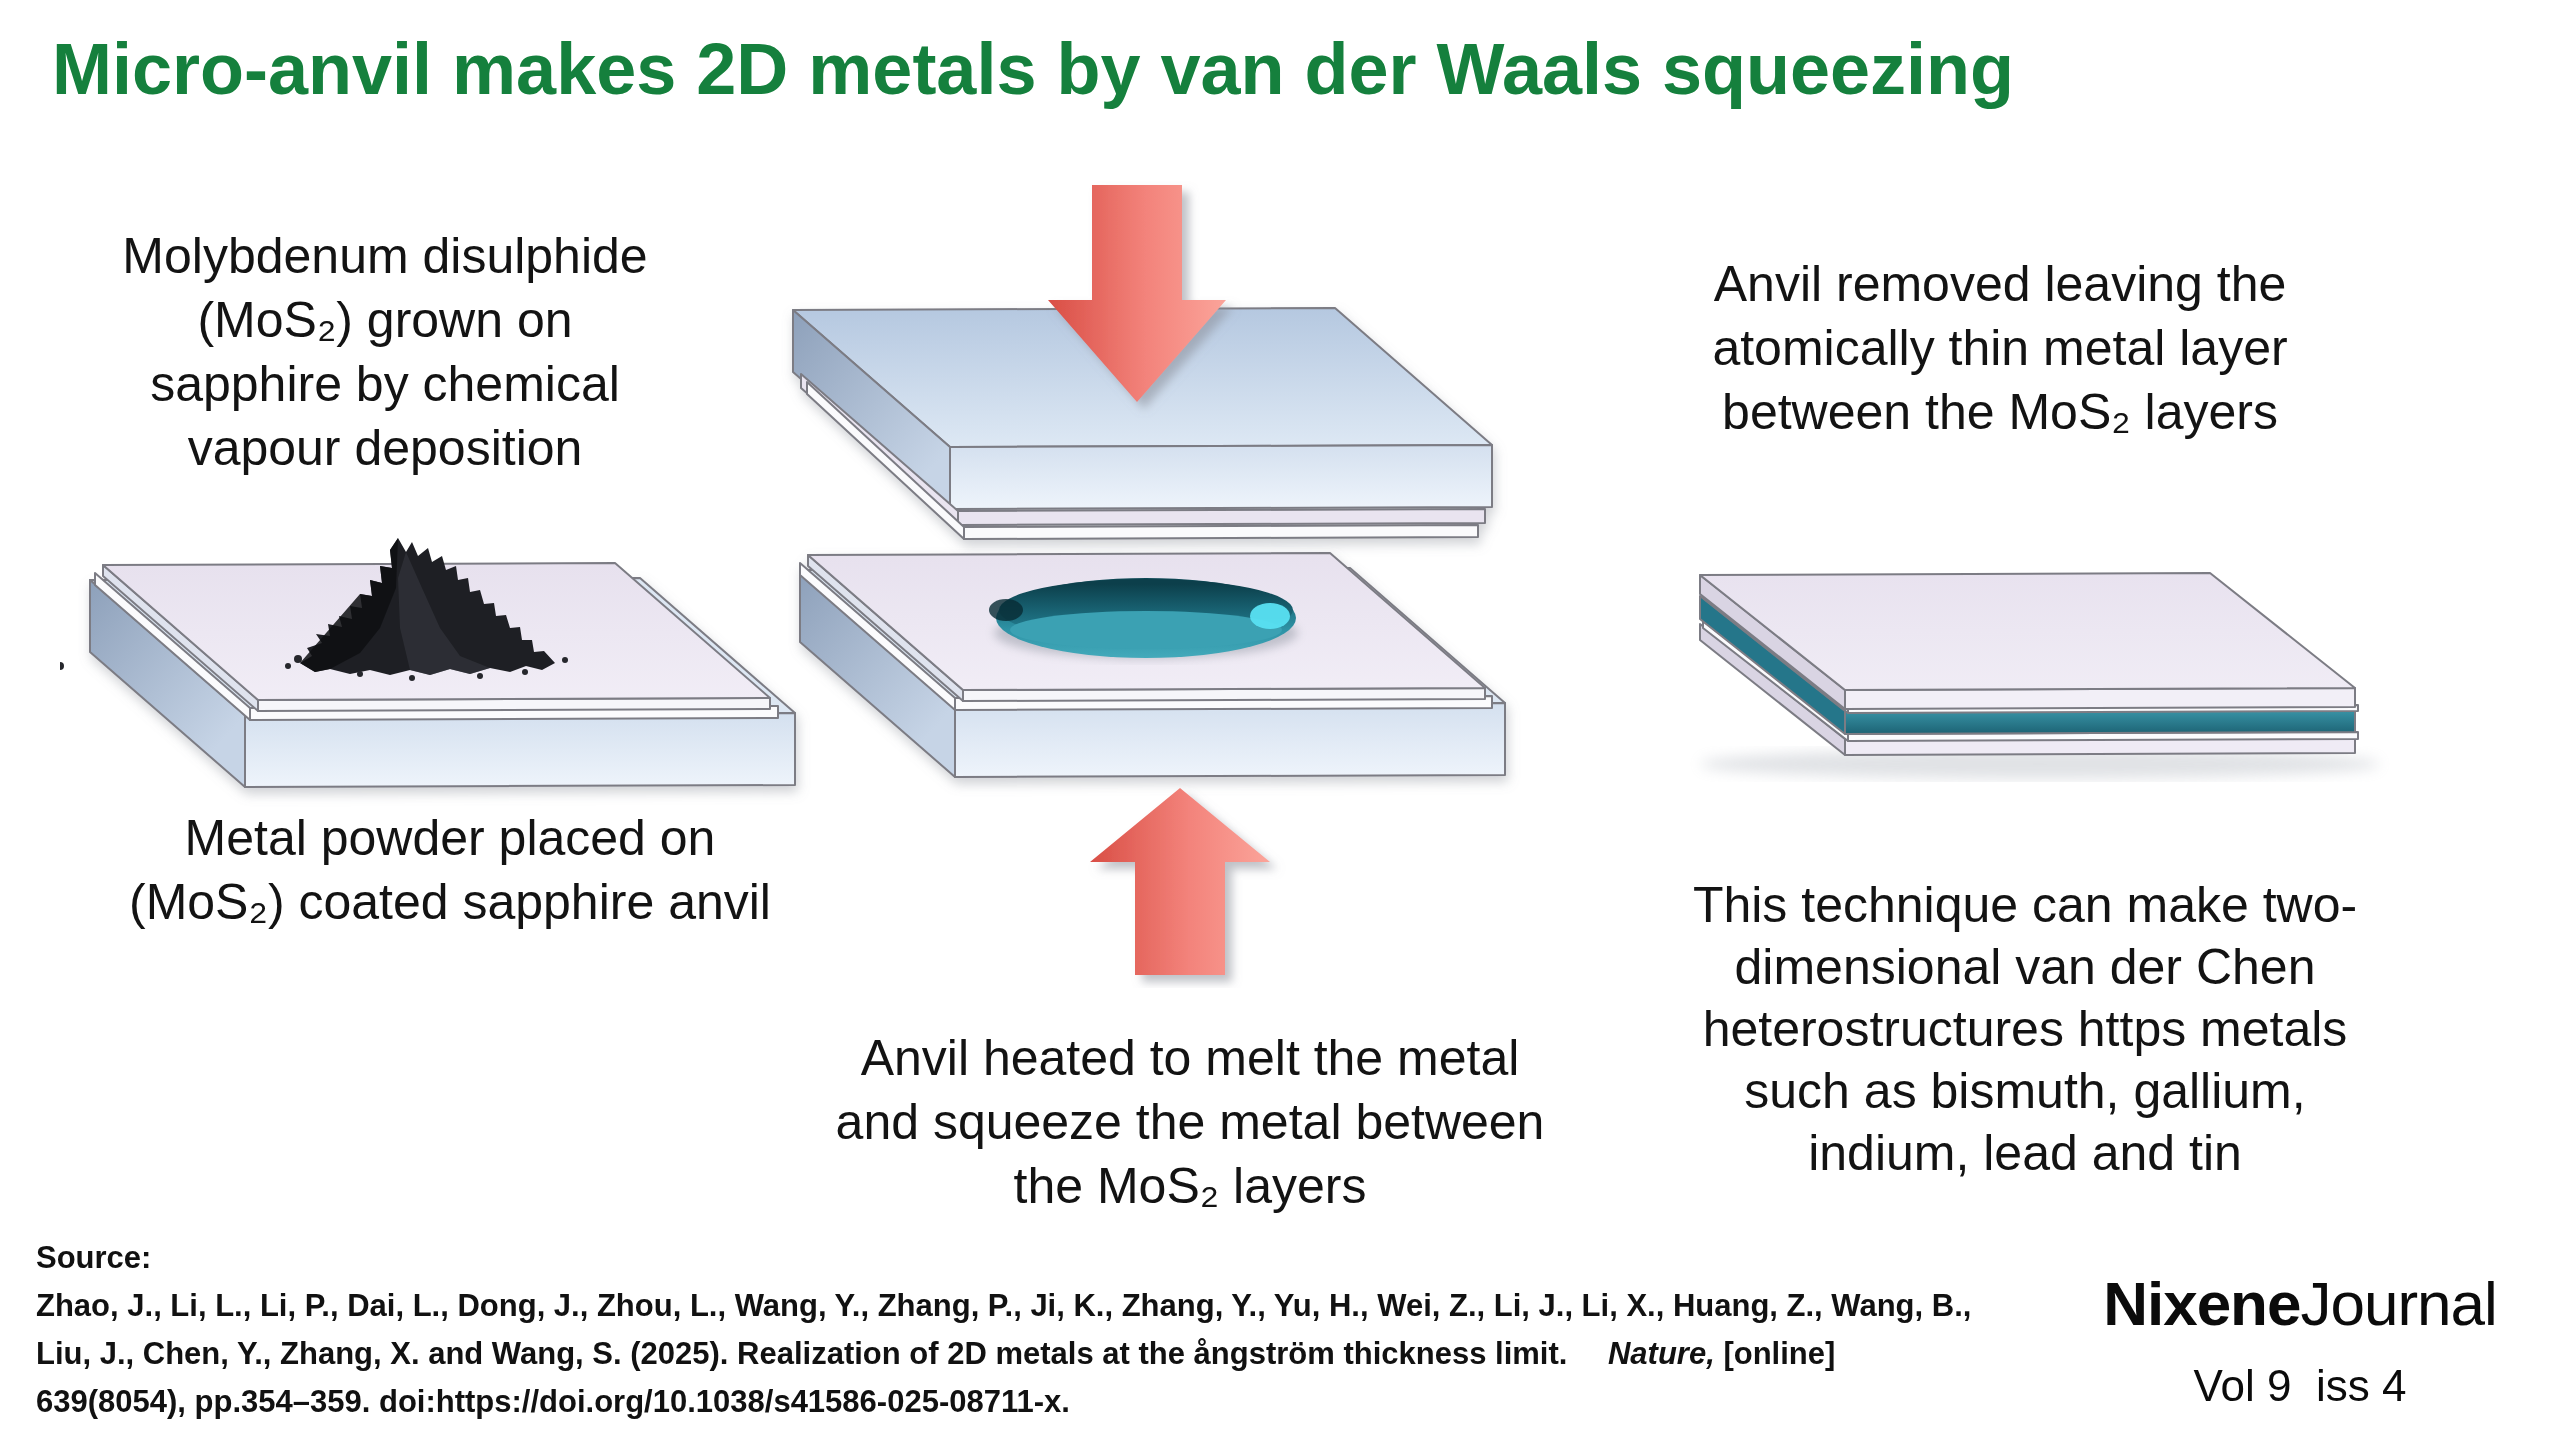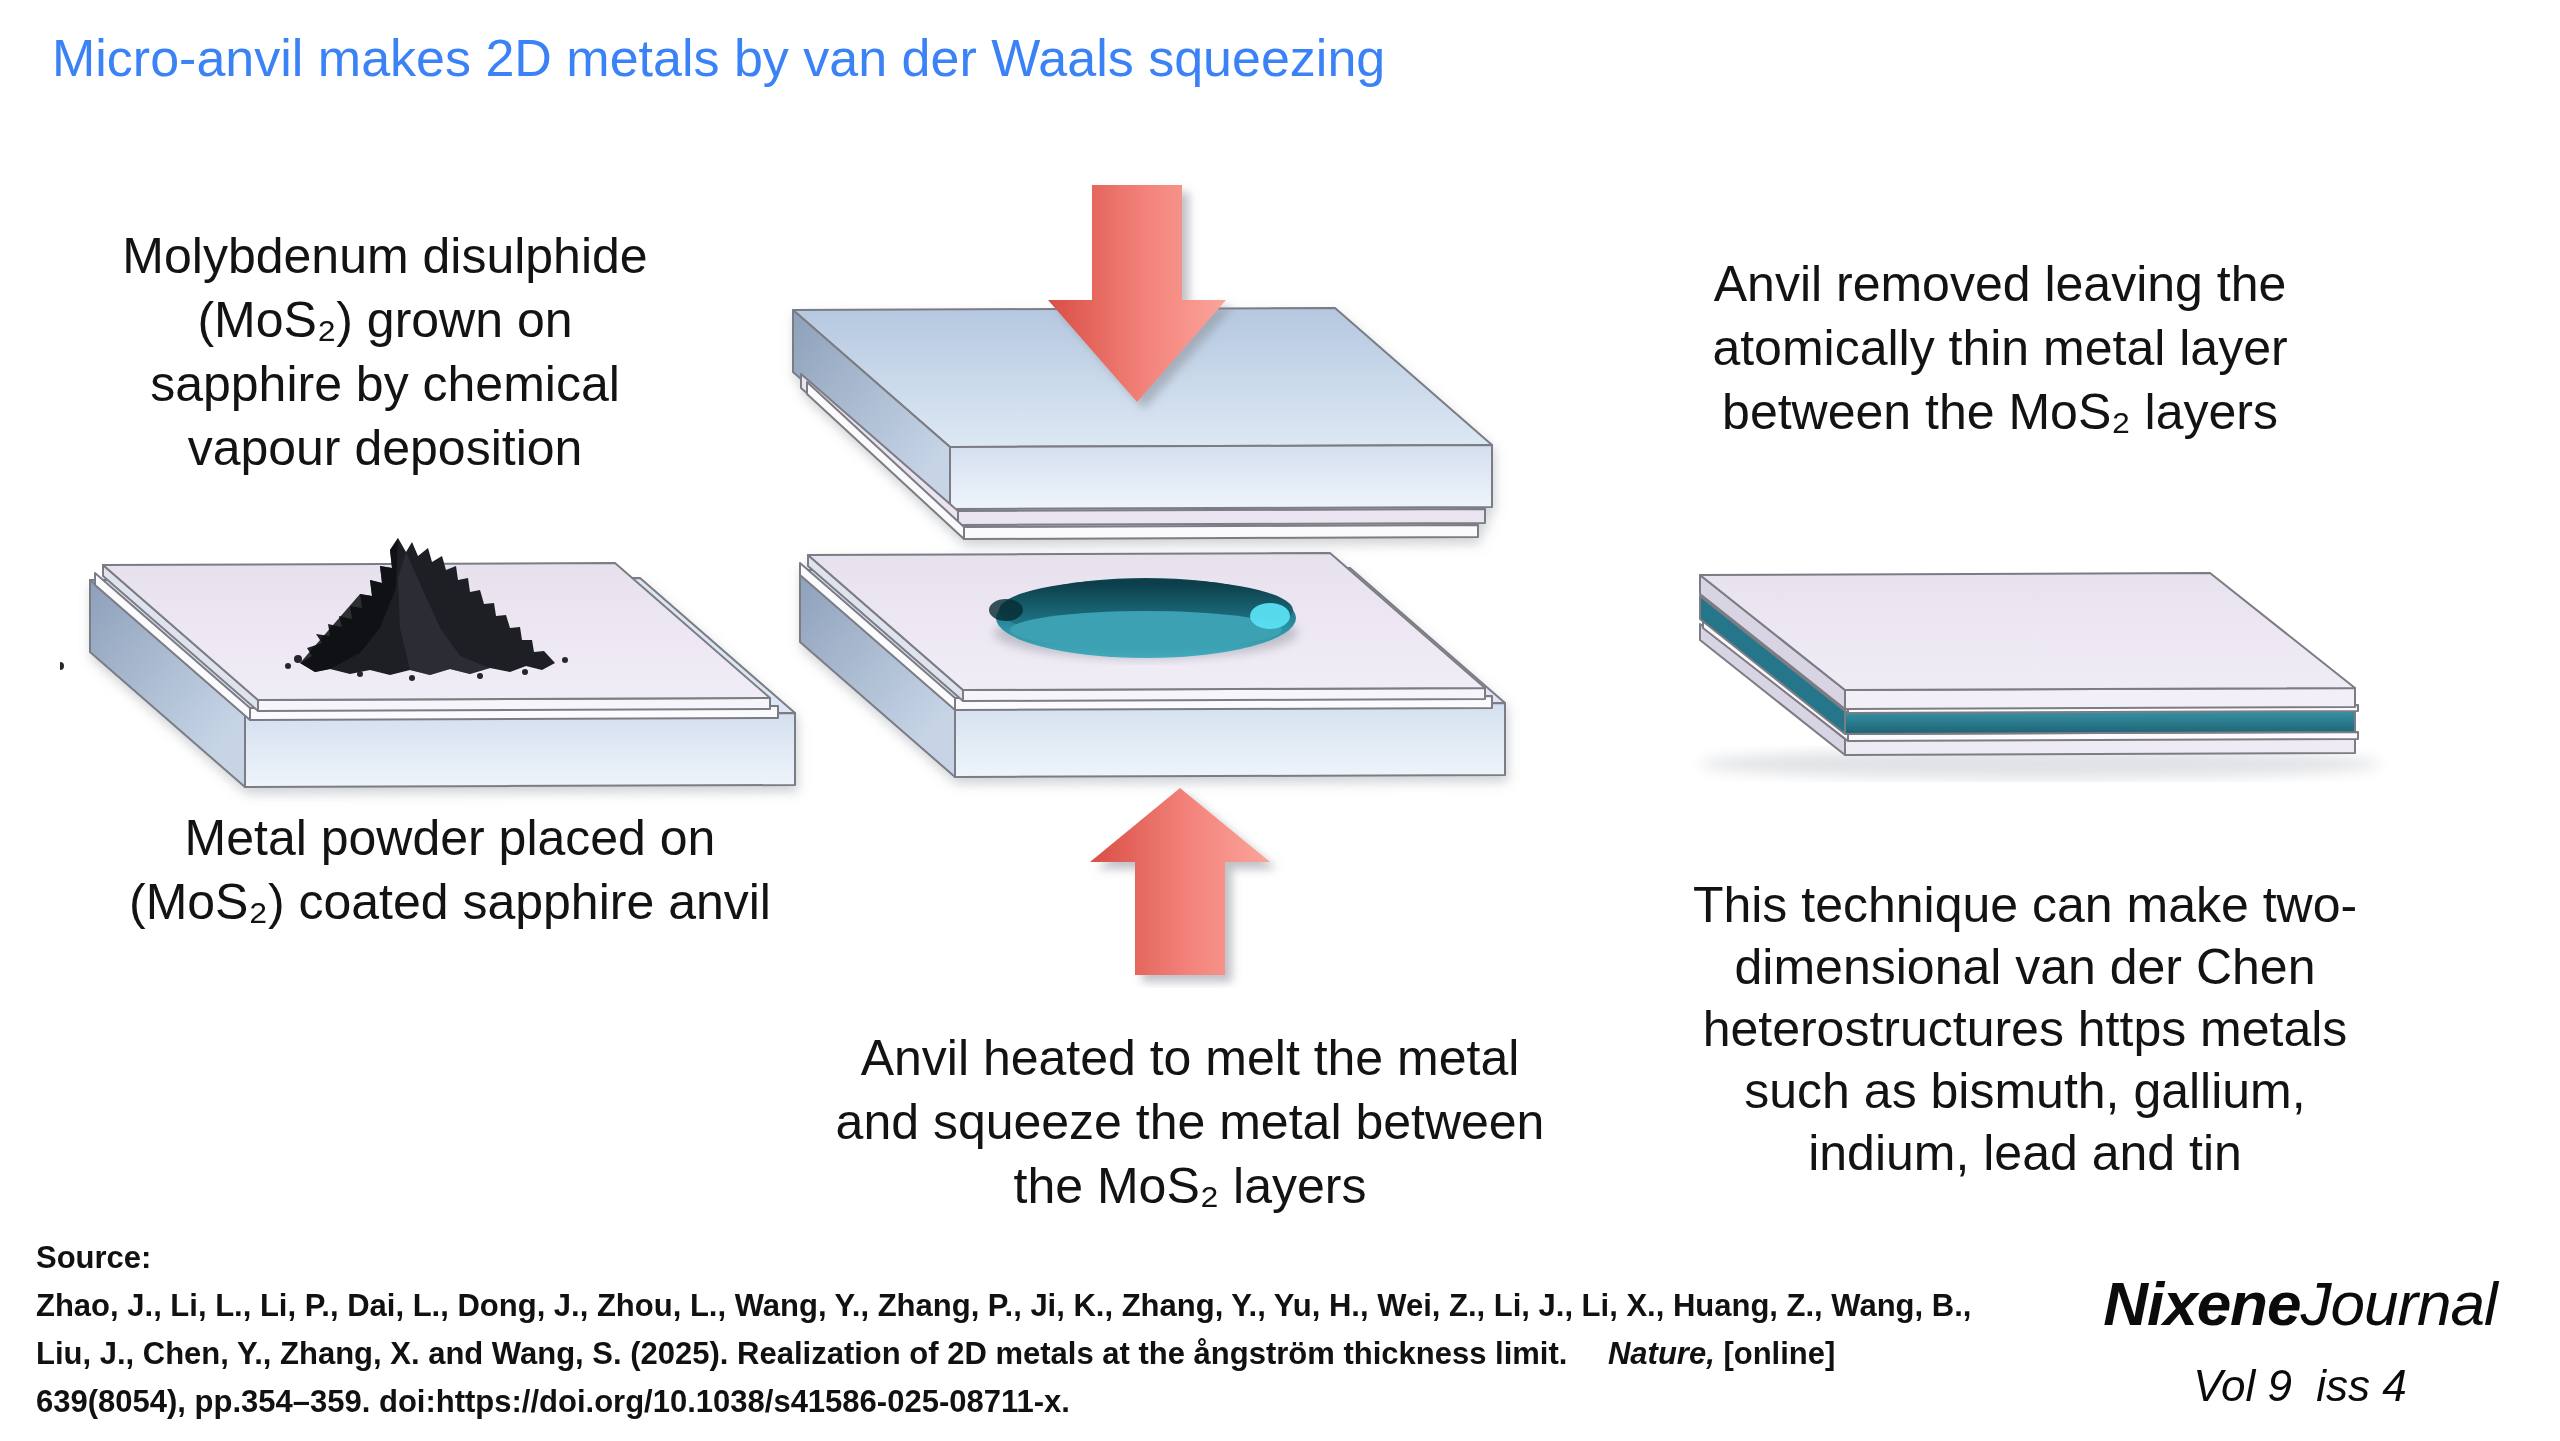--- a/index.html
+++ b/index.html
@@ -1,31 +1,31 @@
 <!DOCTYPE html>
 <html><head>
 <meta charset="utf-8">
 <style>
   html,body{margin:0;padding:0;background:#ffffff;}
   #canvas{
     position:relative;width:2560px;height:1441px;background:#ffffff;overflow:hidden;
     font-family:"Liberation Sans","DejaVu Sans",sans-serif;color:#131313;
   }
   .abs{position:absolute;}
-  #title{left:52px;top:28px;font-size:52px;font-weight:400;letter-spacing:0px;color:#3b82f6;white-space:nowrap;}
+  #title{left:52px;top:28px;font-size:72px;font-weight:700;letter-spacing:0px;color:#15803d;white-space:nowrap;}
   .block{text-align:center;font-size:50px;line-height:64px;font-weight:400;color:#131313;}
   #left-text{left:60px;top:224px;width:650px;}
   #left-caption{left:70px;top:806px;width:760px;}
   #center-caption{left:780px;top:1026px;width:820px;}
   #right-text-top{left:1600px;top:252px;width:800px;}
   #right-text-bottom{left:1620px;top:874px;width:810px;line-height:62px;}
   #source{left:36px;top:1234px;width:1900px;font-size:31px;line-height:48px;color:#111;font-weight:bold;}
   #source .src-line{white-space:nowrap;}
   .italic{font-style:italic;margin-left:32px;}
-  #journal{left:2076px;top:1268px;width:448px;text-align:center;font-style:italic;}
+  #journal{left:2076px;top:1268px;width:448px;text-align:center;}
   #journal-name{font-size:62px;letter-spacing:-1px;white-space:nowrap;color:#0b0b0b;}
   #journal-name .bold{font-weight:700;}
   #journal-vol{font-size:44px;margin-top:22px;white-space:pre;color:#0b0b0b;}
   svg{display:block;}
   .outline{stroke:#7c7c84;stroke-width:2;stroke-linejoin:round;}
 </style>
 </head>
 <body>
 
 <div id="canvas">

